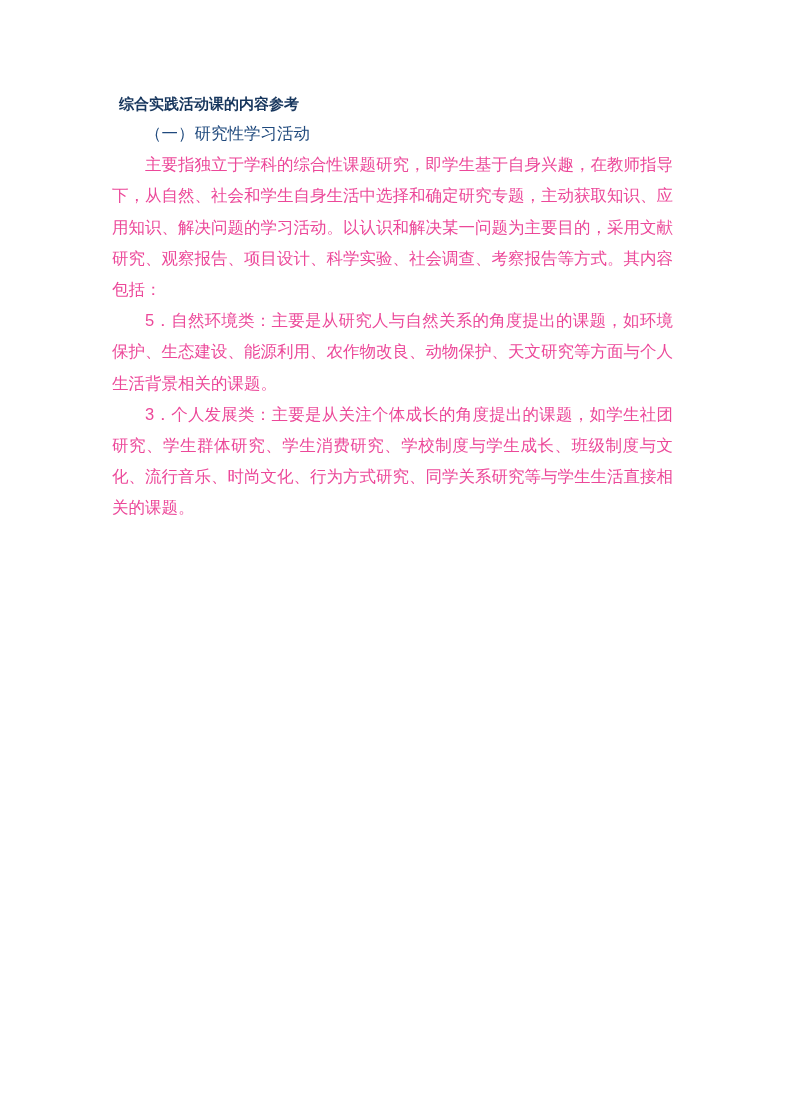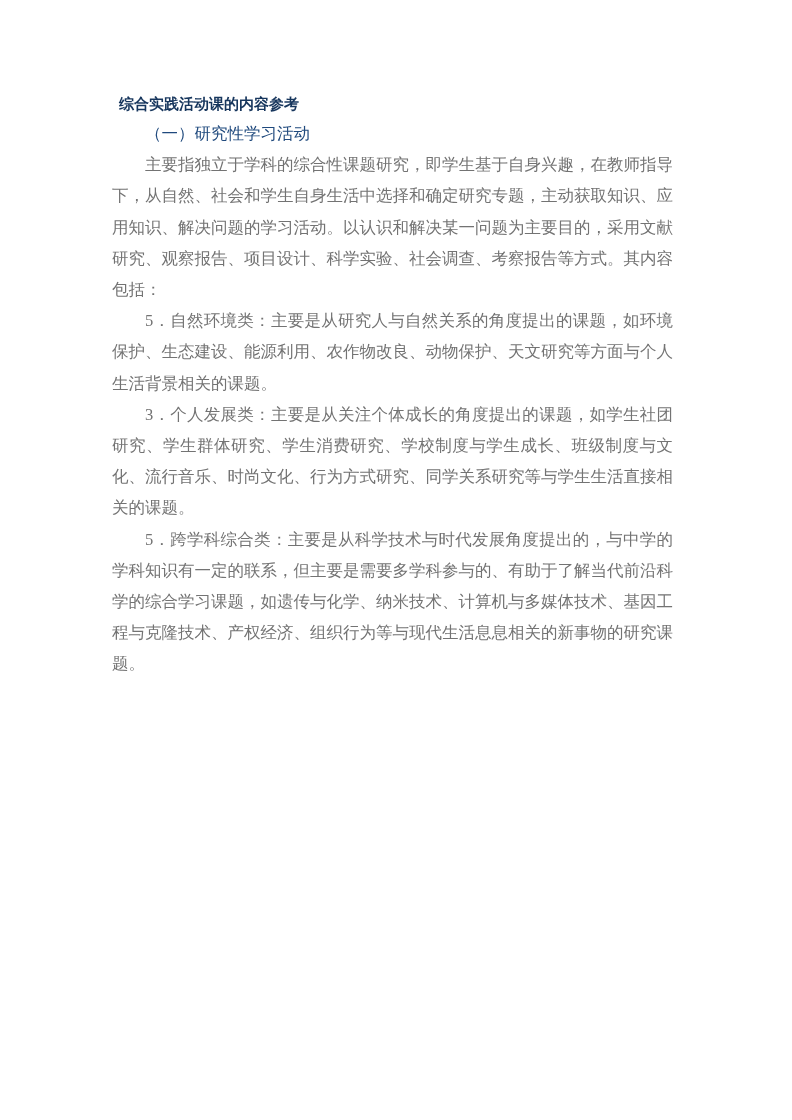--- a/index.html
+++ b/index.html
@@ -6,21 +6,21 @@
     margin: 0;
     padding: 0;
     background: #ffffff;
   }
   .page {
     position: relative;
     width: 792px;
     height: 1120px;
     background: #ffffff;
     overflow: hidden;
-    font-family: Liberation Serif, serif;
+    font-family: Liberation Sans, sans-serif;
   }
   .doc {
     position: absolute;
     left: 112px;
     top: 0;
     width: 561px;
     padding-top: 94px;
     color: #1F497D;
   }
   .doc-title {
@@ -36,21 +36,21 @@
     margin: 0;
     text-indent: 2em;
     color: #1F497D;
   }
   .para {
     font-size: 16.5px;
     line-height: 31.2px;
     margin: 0;
     text-align: justify;
     text-indent: 2em;
-    color: #737373;
+    color: #ec4899;
     word-break: break-all;
   }
   .para.indent-small {
     text-indent: 1.1em;
   }
   .sec-2 .sec-heading {
     margin-top: 31.2px;
   }
 </style>
 </head>
@@ -59,18 +59,17 @@
 <div class="page">
   <div class="doc">
 
     <h1 class="doc-title">综合实践活动课的内容参考</h1>
 
     <div class="sec-1">
       <p class="sec-heading">（一）研究性学习活动</p>
       <p class="para">主要指独立于学科的综合性课题研究，即学生基于自身兴趣，在教师指导下，从自然、社会和学生自身生活中选择和确定研究专题，主动获取知识、应用知识、解决问题的学习活动。以认识和解决某一问题为主要目的，采用文献研究、观察报告、项目设计、科学实验、社会调查、考察报告等方式。其内容包括：</p>
       <p class="para">5．自然环境类：主要是从研究人与自然关系的角度提出的课题，如环境保护、生态建设、能源利用、农作物改良、动物保护、天文研究等方面与个人生活背景相关的课题。</p>
       <p class="para">3．个人发展类：主要是从关注个体成长的角度提出的课题，如学生社团研究、学生群体研究、学生消费研究、学校制度与学生成长、班级制度与文化、流行音乐、时尚文化、行为方式研究、同学关系研究等与学生生活直接相关的课题。</p>
-      <p class="para">5．跨学科综合类：主要是从科学技术与时代发展角度提出的，与中学的学科知识有一定的联系，但主要是需要多学科参与的、有助于了解当代前沿科学的综合学习课题，如遗传与化学、纳米技术、计算机与多媒体技术、基因工程与克隆技术、产权经济、组织行为等与现代生活息息相关的新事物的研究课题。</p>
     </div>
 
 
   </div>
 </div>
 
 </body></html>

